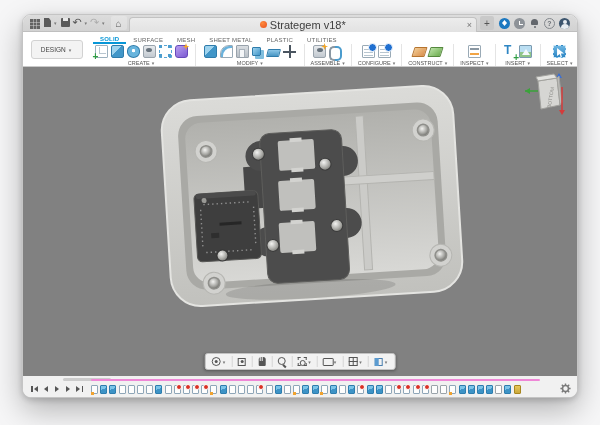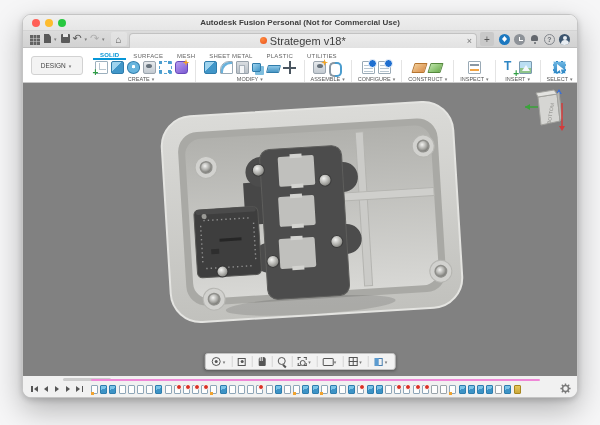--- a/index.html
+++ b/index.html
@@ -133,28 +133,20 @@
   .tf-dot::after{content:"";position:absolute;right:-2px;top:-2px;width:4px;height:4px;border-radius:50%;background:#d93025;border:.5px solid #fff;}
   .tf-outline{border-color:#9aa3aa;}
   .tf-gold{background:linear-gradient(#e8c75a,#c9a83c);border:1px solid #a8861f;}
   .tl-gear{margin:3px 0 0 8px;display:flex;}
 </style>
 </head>
 <body>
 
 <div class="window">
 
-  <div class="titlebar">
-    <div class="traffic">
-      <span class="tl-dot" id="tl-red" style="background: rgb(255, 95, 87);"></span>
-      <span class="tl-dot" id="tl-yellow" style="background: rgb(254, 188, 46);"></span>
-      <span class="tl-dot" id="tl-green" style="background: rgb(40, 200, 64);"></span>
-    </div>
-    <span class="titletext">Autodesk Fusion Personal (Not for Commercial Use)</span>
-  </div>
 
   <div class="appbar">
     <span id="quickIcons" style="display:flex;align-items:center;">
         <span class="qicon q-app-launcher"></span>
         <span class="qicon q-file-new"></span>
         <span class="qcaret">▾</span>
         <span class="qicon q-save"></span>
         <span class="qicon q-undo"></span>
         <span class="qcaret">▾</span>
         <span class="qicon q-redo"></span>

